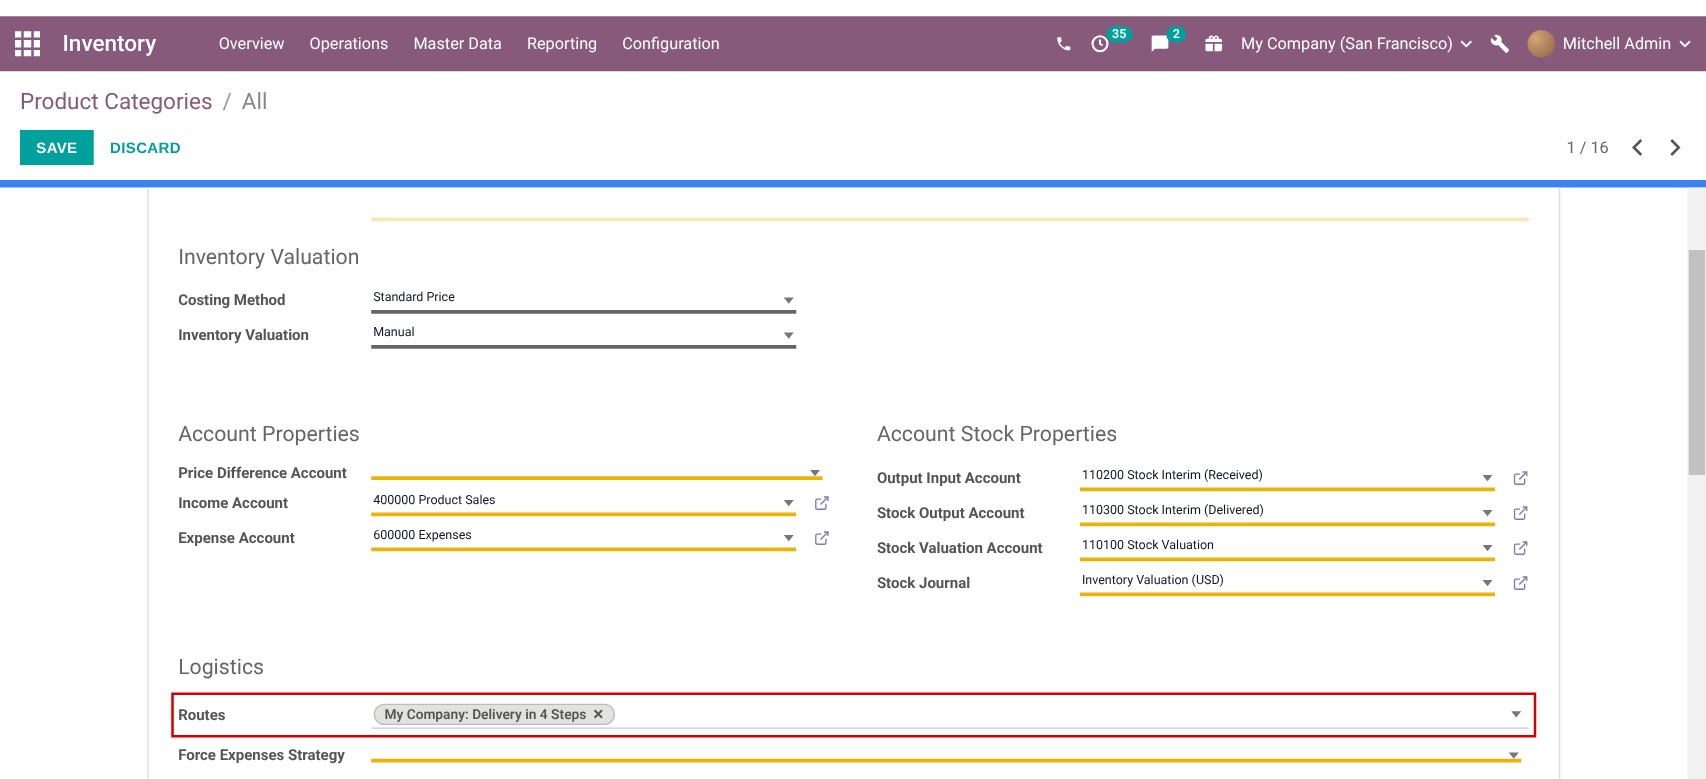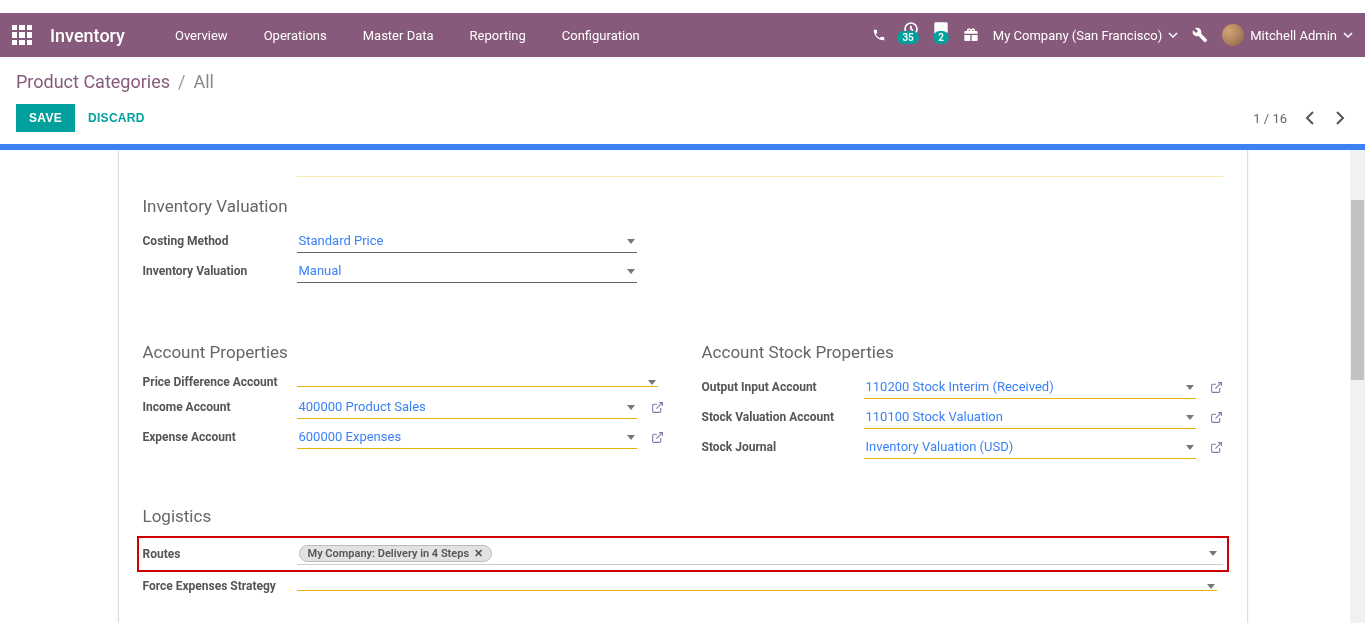--- a/index.html
+++ b/index.html
@@ -1,44 +1,44 @@
 <!DOCTYPE html>
 <html><head>
 <meta charset="utf-8">
 <style>
 * { box-sizing: border-box; margin: 0; padding: 0; }
 body { font-family: -apple-system, BlinkMacSystemFont, "Segoe UI", Roboto, sans-serif; font-size: 13px; color: #4c4c4c; background: #fff; width: 1365px; height: 623px; overflow: hidden; position: relative; }
 .topbar { background: #875a7b; height: 44px; display: flex; align-items: center; padding: 0 12px; color: #fff; margin-top: 13px; }
 .apps-icon { width: 20px; height: 20px; margin-right: 18px; display: grid; grid-template-columns: repeat(3,1fr); grid-template-rows: repeat(3,1fr); gap: 2px; cursor: pointer; }
 .apps-icon span { background: #fff; width: 100%; height: 100%; }
 .brand { font-size: 18px; font-weight: 500; margin-right: 40px; }
-.nav { display: flex; gap: 16px; }
+.nav { display: flex; gap: 0; }
 .nav a { color: #fff; text-decoration: none; padding: 6px 10px; font-size: 13px; border-radius: 3px; cursor: pointer; }
 .topbar-right { margin-left: auto; display: flex; align-items: center; gap: 14px; }
-.badge-container { position: relative; display: flex; align-items: flex-end; flex-direction: column; }
+.badge-container { position: relative; display: flex; align-items: flex-start; }
 .badge { background: #00a09d; color: #fff; font-size: 10px; padding: 1px 5px; border-radius: 8px; margin-left: -3px; position: relative; top: -6px; font-weight: 600; }
 .icon-btn { color: #fff; cursor: pointer; display:flex; align-items:center; }
 .avatar { width: 22px; height: 22px; border-radius: 50%; background: radial-gradient(circle at 30% 30%, #d4a574, #8b6348); margin-right: 6px; }
 .company-sel { display: flex; align-items: center; cursor: pointer; }
 .breadcrumb-bar { display: flex; align-items: center; padding: 14px 16px 6px 16px; }
 .breadcrumb-bar .bc-link { color: #875a7b; font-size: 18px; cursor: pointer; }
 .breadcrumb-bar .bc-sep { color: #999; margin: 0 8px; font-size: 18px; }
 .breadcrumb-bar .bc-current { color: #888; font-size: 18px; }
 .action-bar { display: flex; align-items: center; padding: 6px 16px 12px 16px; border-bottom: 6px solid #3b82f6; }
 .btn-save { background: #00a09d; color: #fff; border: none; padding: 7px 13px; font-size: 12px; font-weight: 600; cursor: pointer; letter-spacing: 0.3px; }
 .btn-discard { background: none; border: none; color: #00a09d; font-size: 12px; font-weight: 600; padding: 7px 13px; cursor: pointer; letter-spacing: 0.3px; }
 .pager { margin-left: auto; display: flex; align-items: center; gap: 14px; color: #666; justify-content: center; }
 .pager-nav { cursor: pointer; color: #666; font-size: 16px; padding: 0 4px; }
 .content-wrap { position: relative; height: calc(623px - 44px - 84px); overflow: hidden; }
 .form-sheet { background: #fff; width: 1130px; margin: 0 auto; border: 1px solid #ddd; border-top: none; padding: 20px 24px 34px 24px; box-shadow: 0 1px 3px rgba(0,0,0,0.08); }
 .section-title { font-size: 17px; color: #666; margin: 16px 0 10px 0; font-weight: 400; }
 .form-row { display: flex; align-items: center; padding: 3px 0; }
 .form-label { width: 154px; font-size: 12px; font-weight: 700; color: #555; }
 .form-input-wrap { flex: 1; display: flex; align-items: center; gap: 8px; }
-.form-input { flex: 1; border: none; border-bottom: 1px solid #eab308; padding: 4px 2px; font-size: 13px; color: #3b82f6; background: transparent; position: relative; }
+.form-input { flex: 1; border: none; border-bottom: 3px solid #eab308; padding: 4px 2px; font-size: 10px; color: #0f172a; background: transparent; position: relative; }
 .form-input.dark-border { border-bottom-color: #666; }
 .dropdown-caret { width: 0; height: 0; border-left: 4px solid transparent; border-right: 4px solid transparent; border-top: 5px solid #777; margin-left: -18px; margin-right:8px; cursor: pointer; }
 .ext-link { color: #7c7bad; cursor: pointer; font-size: 13px; }
 .cols { display: flex; gap: 38px; justify-content: space-between; }
 .col { flex: 1; }
 .col .form-label { width: 154px; }
 .col.right .form-label { width: 162px; }
 .tag-input { flex:1; border-bottom: 1px solid #ccc; padding: 2px 2px; display: flex; align-items: center; min-height: 22px; }
 .tag { background: #e2e2e0; border: 1px solid #bbb; border-radius: 10px; padding: 1px 8px; font-size: 11px; color: #555; display: inline-flex; align-items: center; gap: 5px; font-weight: 600; }
 .tag-x { cursor: pointer; font-weight: 700; }
@@ -217,20 +217,34 @@
             <span class="ext-link">
               <svg width="13" height="13" viewBox="0 0 24 24" fill="none" stroke="#7c7bad" stroke-width="2">
                   <path d="M18 13v6a2 2 0 0 1-2 2H5a2 2 0 0 1-2-2V8a2 2 0 0 1 2-2h6"></path>
                   <path d="M15 3h6v6"></path>
                   <path d="M10 14L21 3"></path>
                 </svg>
             </span>
           </div>
         </div>
         <div class="form-row">
+          <div class="form-label">Stock Output Account</div>
+          <div class="form-input-wrap">
+            <div class="form-input">110300 Stock Interim (Delivered)</div>
+            <div class="dropdown-caret"></div>
+            <span class="ext-link">
+              <svg width="13" height="13" viewBox="0 0 24 24" fill="none" stroke="#7c7bad" stroke-width="2">
+                  <path d="M18 13v6a2 2 0 0 1-2 2H5a2 2 0 0 1-2-2V8a2 2 0 0 1 2-2h6"></path>
+                  <path d="M15 3h6v6"></path>
+                  <path d="M10 14L21 3"></path>
+                </svg>
+            </span>
+          </div>
+        </div>
+        <div class="form-row">
           <div class="form-label">Stock Valuation Account</div>
           <div class="form-input-wrap">
             <div class="form-input">110100 Stock Valuation</div>
             <div class="dropdown-caret"></div>
             <span class="ext-link">
               <svg width="13" height="13" viewBox="0 0 24 24" fill="none" stroke="#7c7bad" stroke-width="2">
                   <path d="M18 13v6a2 2 0 0 1-2 2H5a2 2 0 0 1-2-2V8a2 2 0 0 1 2-2h6"></path>
                   <path d="M15 3h6v6"></path>
                   <path d="M10 14L21 3"></path>
                 </svg>

